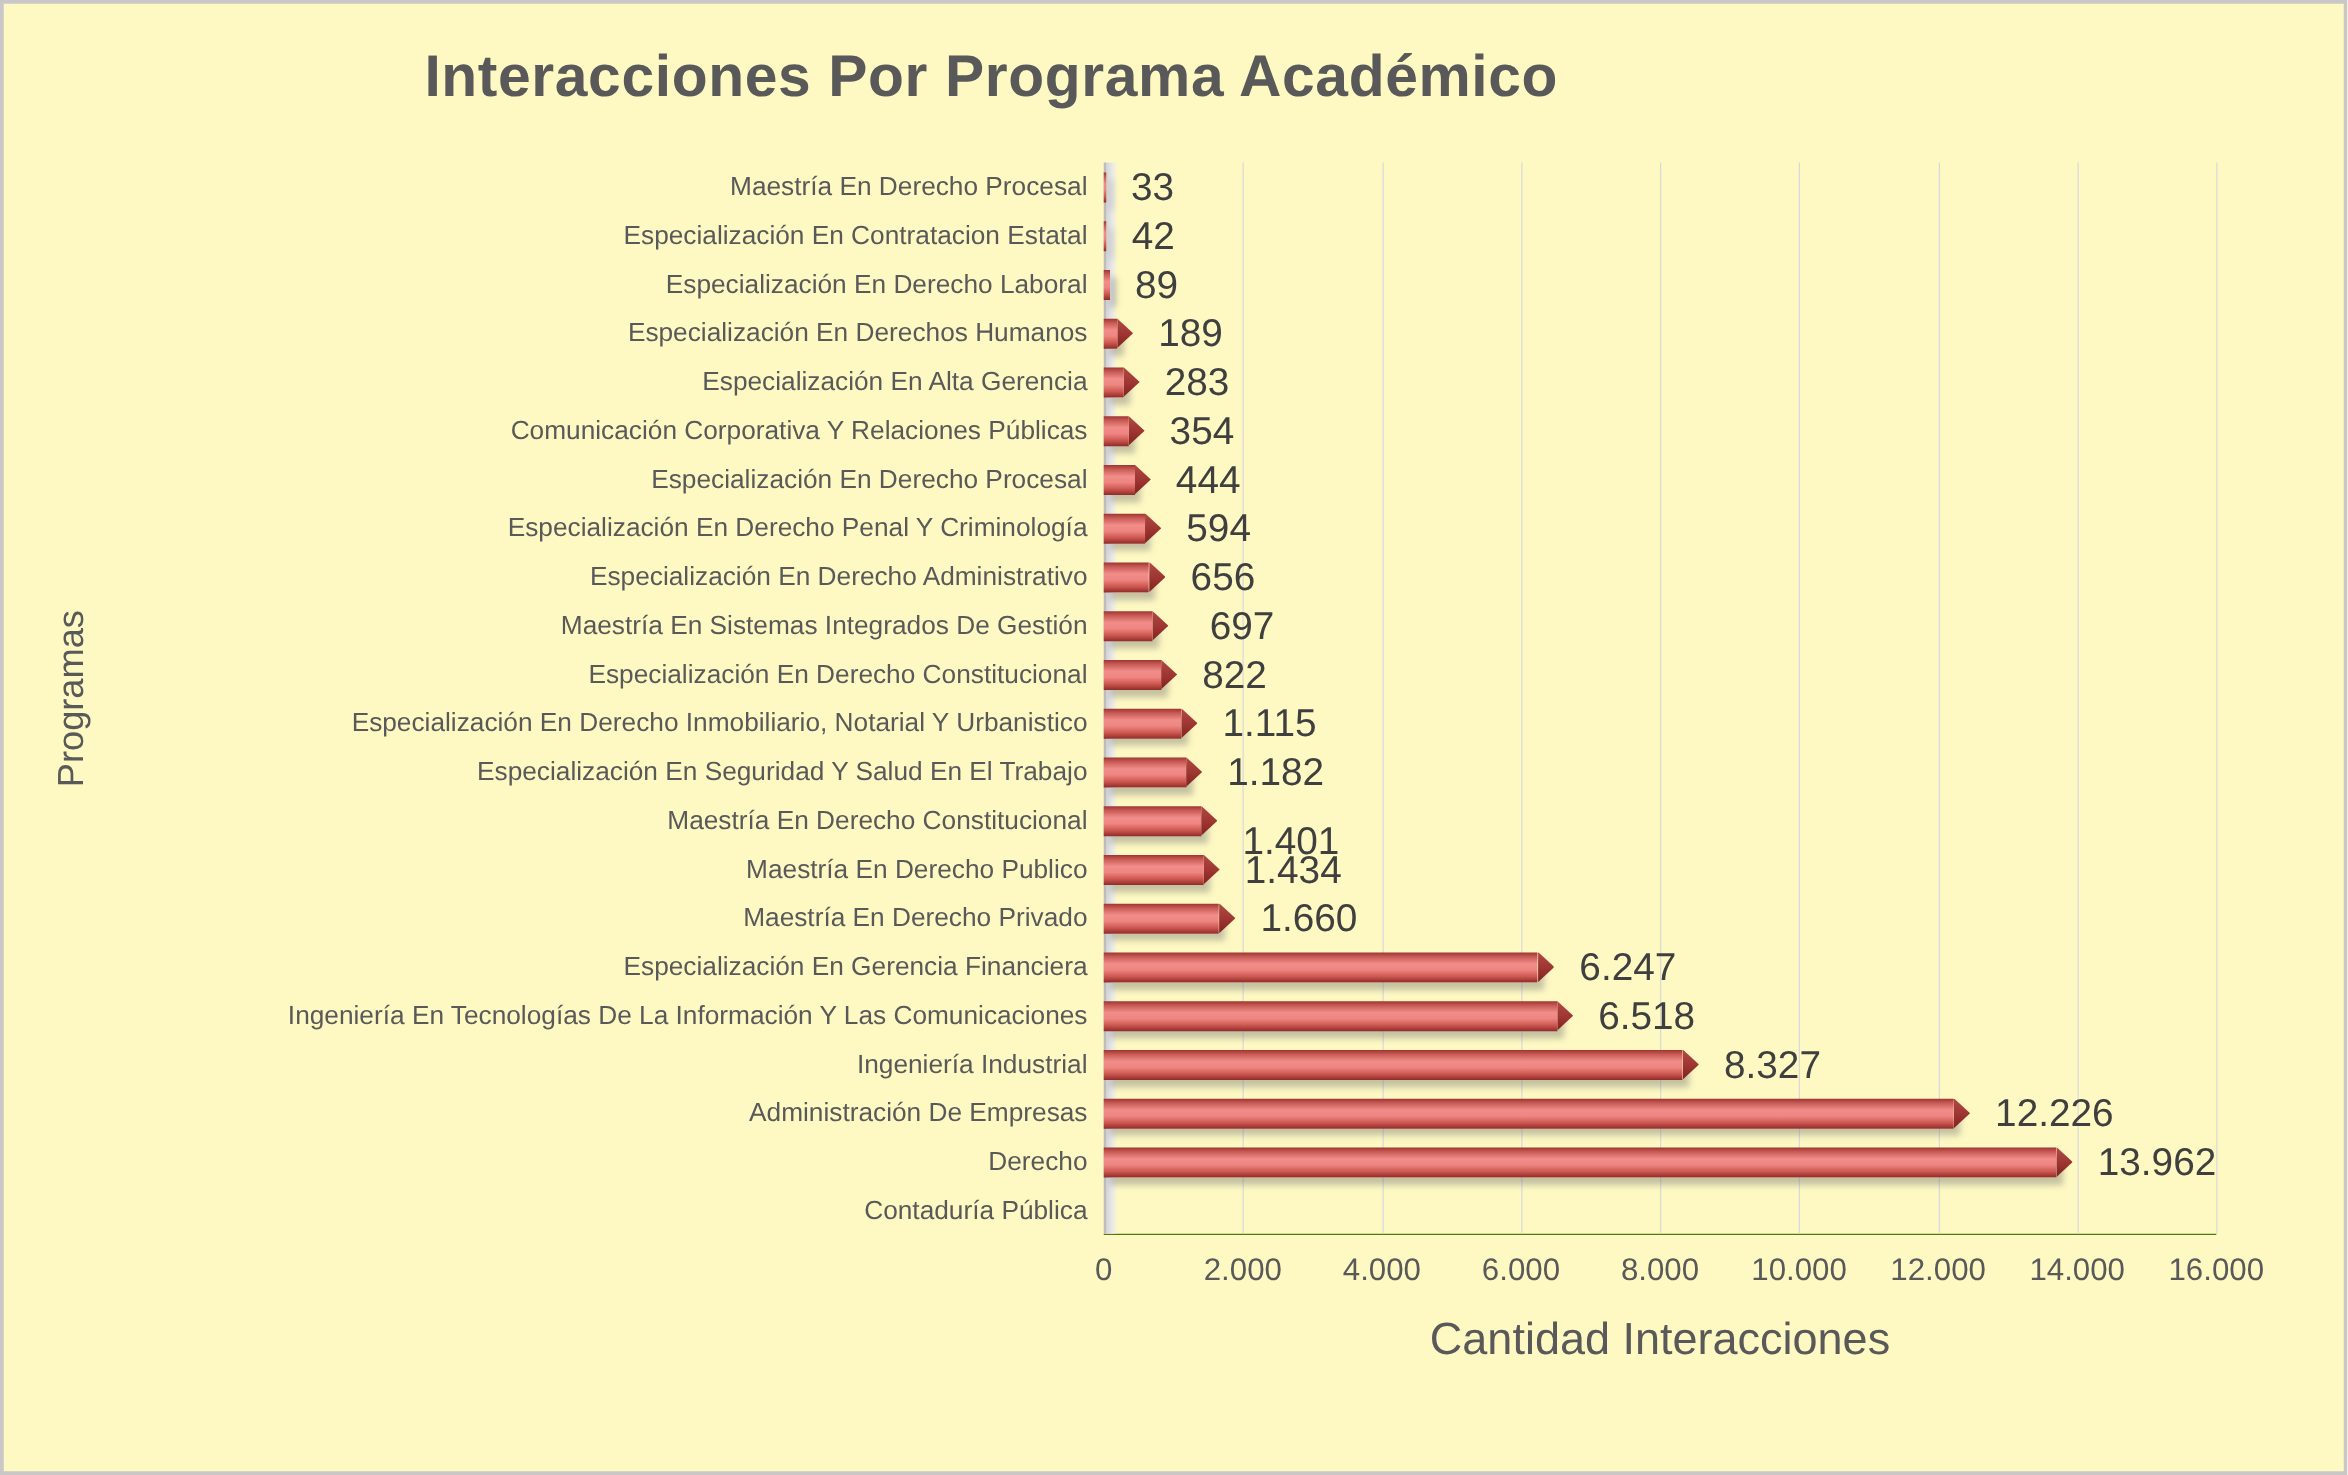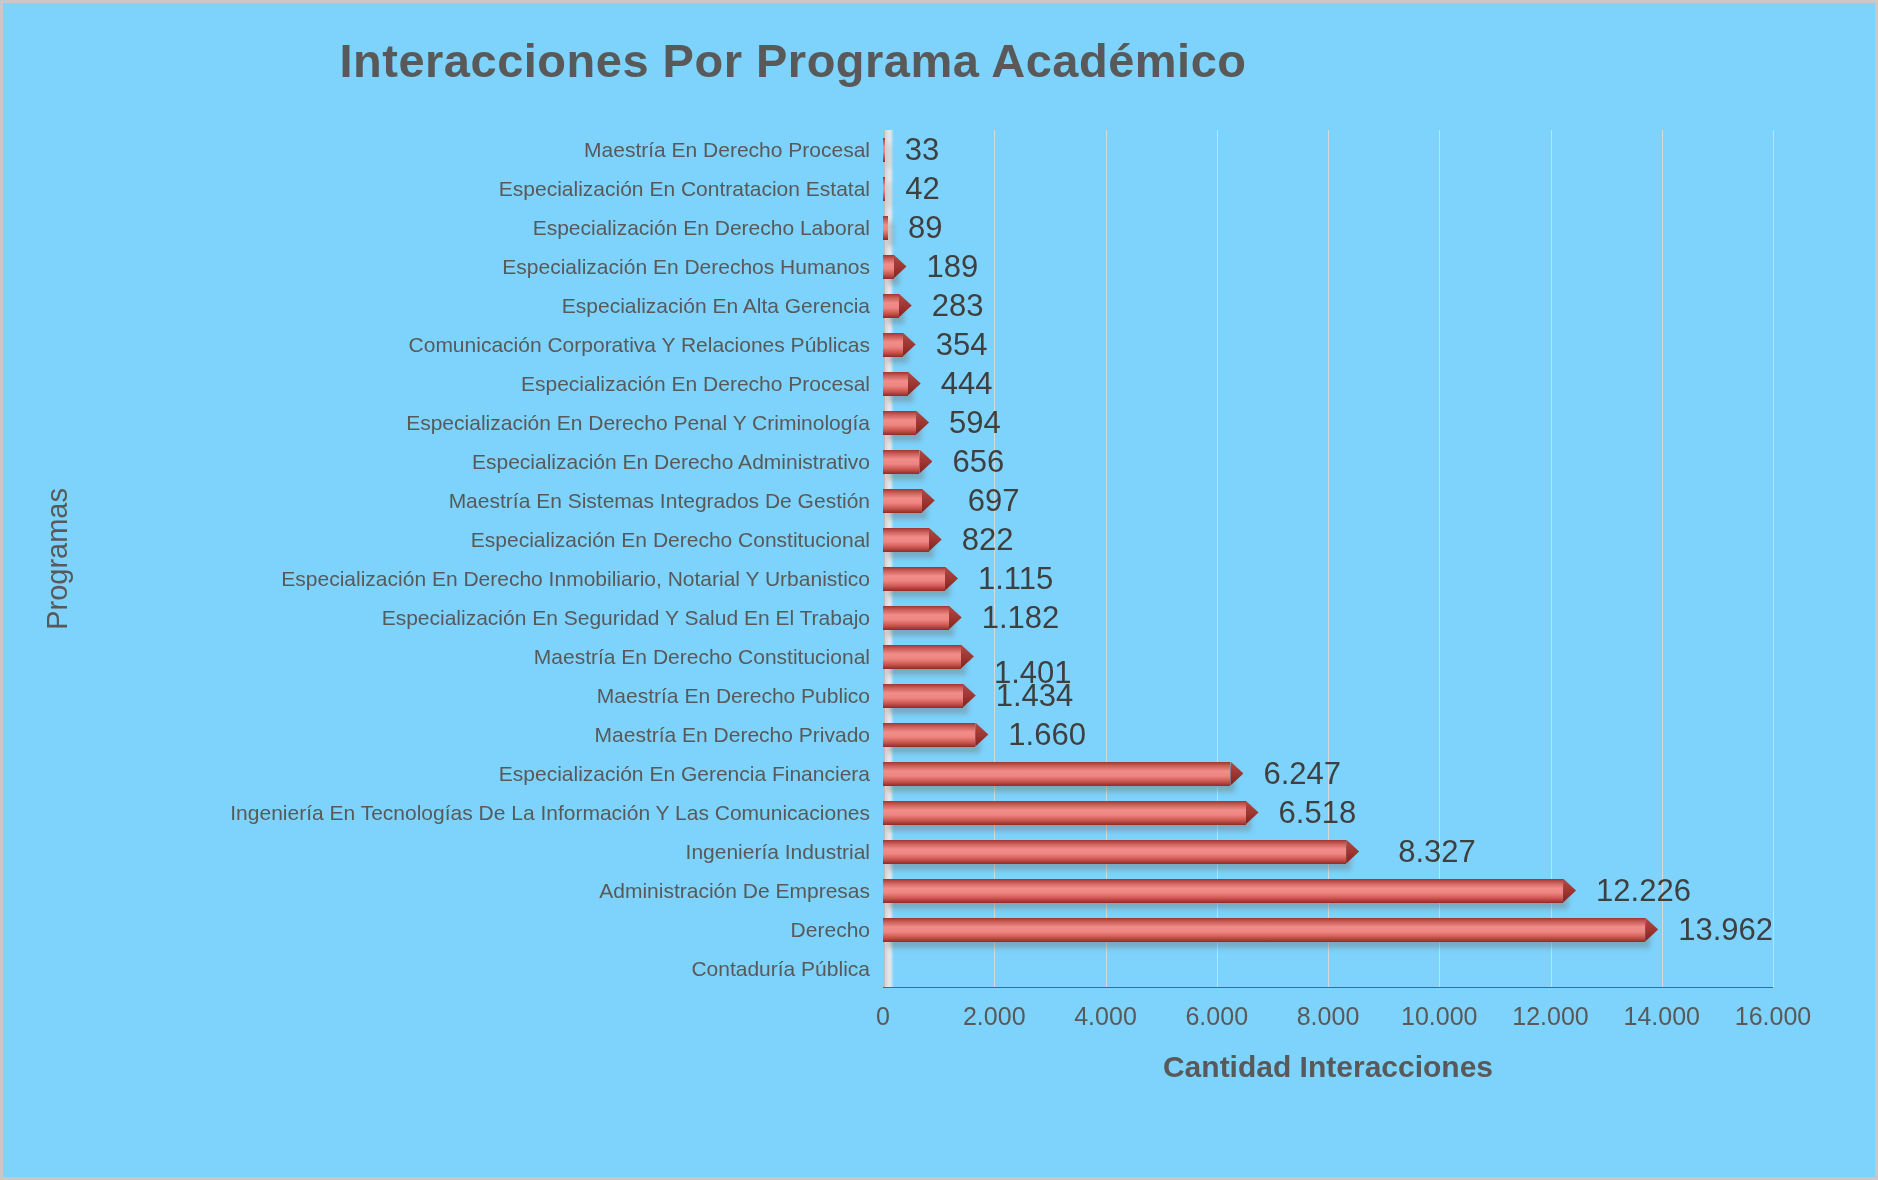--- a/index.html
+++ b/index.html
@@ -2,21 +2,21 @@
 <html><head>
 <meta charset="utf-8">
 <style>
   * { margin:0; padding:0; box-sizing:border-box; }
   html,body { background:#ffffff; }
   body { font-family:"Liberation Sans", sans-serif; }
 
   .frame {
     width:1878px; height:1180px;
     border:3px solid #c9c7c7;
-    background:#7dd3fc;
+    background:#fef9c3;
     overflow:hidden;
   }
 
   .title-wrap { width:1580px; margin-top:30px; text-align:center; }
   .chart-title {
     font-size:47px; font-weight:700; color:#595959;
     letter-spacing:0.5px;
   }
 
   .main { display:flex; margin-top:42px; height:858px; }
@@ -67,21 +67,21 @@
     margin-left:20px; font-size:31px; color:#3f3f3f; white-space:nowrap;
   }
 
   .xticks { position:relative; height:46px; margin-left:880px; width:890px; }
   .xtick {
     position:absolute; top:14px; transform:translateX(-50%);
     font-size:25px; color:#595959; white-space:nowrap;
   }
 
   .x-title-wrap { margin-left:880px; width:890px; text-align:center; margin-top:16px; }
-  .x-title { font-size:30px; color:#595959;font-weight:bold; }
+  .x-title { font-size:36px; color:#595959; }
 </style>
 </head>
 <body>
 
 <div class="frame">
 
   <div class="title-wrap">
     <span class="chart-title">Interacciones Por Programa Académico</span>
   </div>
 
@@ -195,21 +195,21 @@
           <div class="bar-row">
             <div class="bar has-cap" style="width: 39.0438%;"></div>
             <span class="bar-value" style="margin-left: 33px;">6.247</span>
           </div>
           <div class="bar-row">
             <div class="bar has-cap" style="width: 40.7375%;"></div>
             <span class="bar-value" style="margin-left: 33px;">6.518</span>
           </div>
           <div class="bar-row">
             <div class="bar has-cap" style="width: 52.0438%;"></div>
-            <span class="bar-value" style="margin-left: 52px;">8.327</span>
+            <span class="bar-value" style="margin-left: 33px;">8.327</span>
           </div>
           <div class="bar-row">
             <div class="bar has-cap" style="width: 76.4125%;"></div>
             <span class="bar-value" style="margin-left: 33px;">12.226</span>
           </div>
           <div class="bar-row">
             <div class="bar has-cap" style="width: 87.2625%;"></div>
             <span class="bar-value" style="margin-left: 33px;">13.962</span>
           </div>
         </div>

